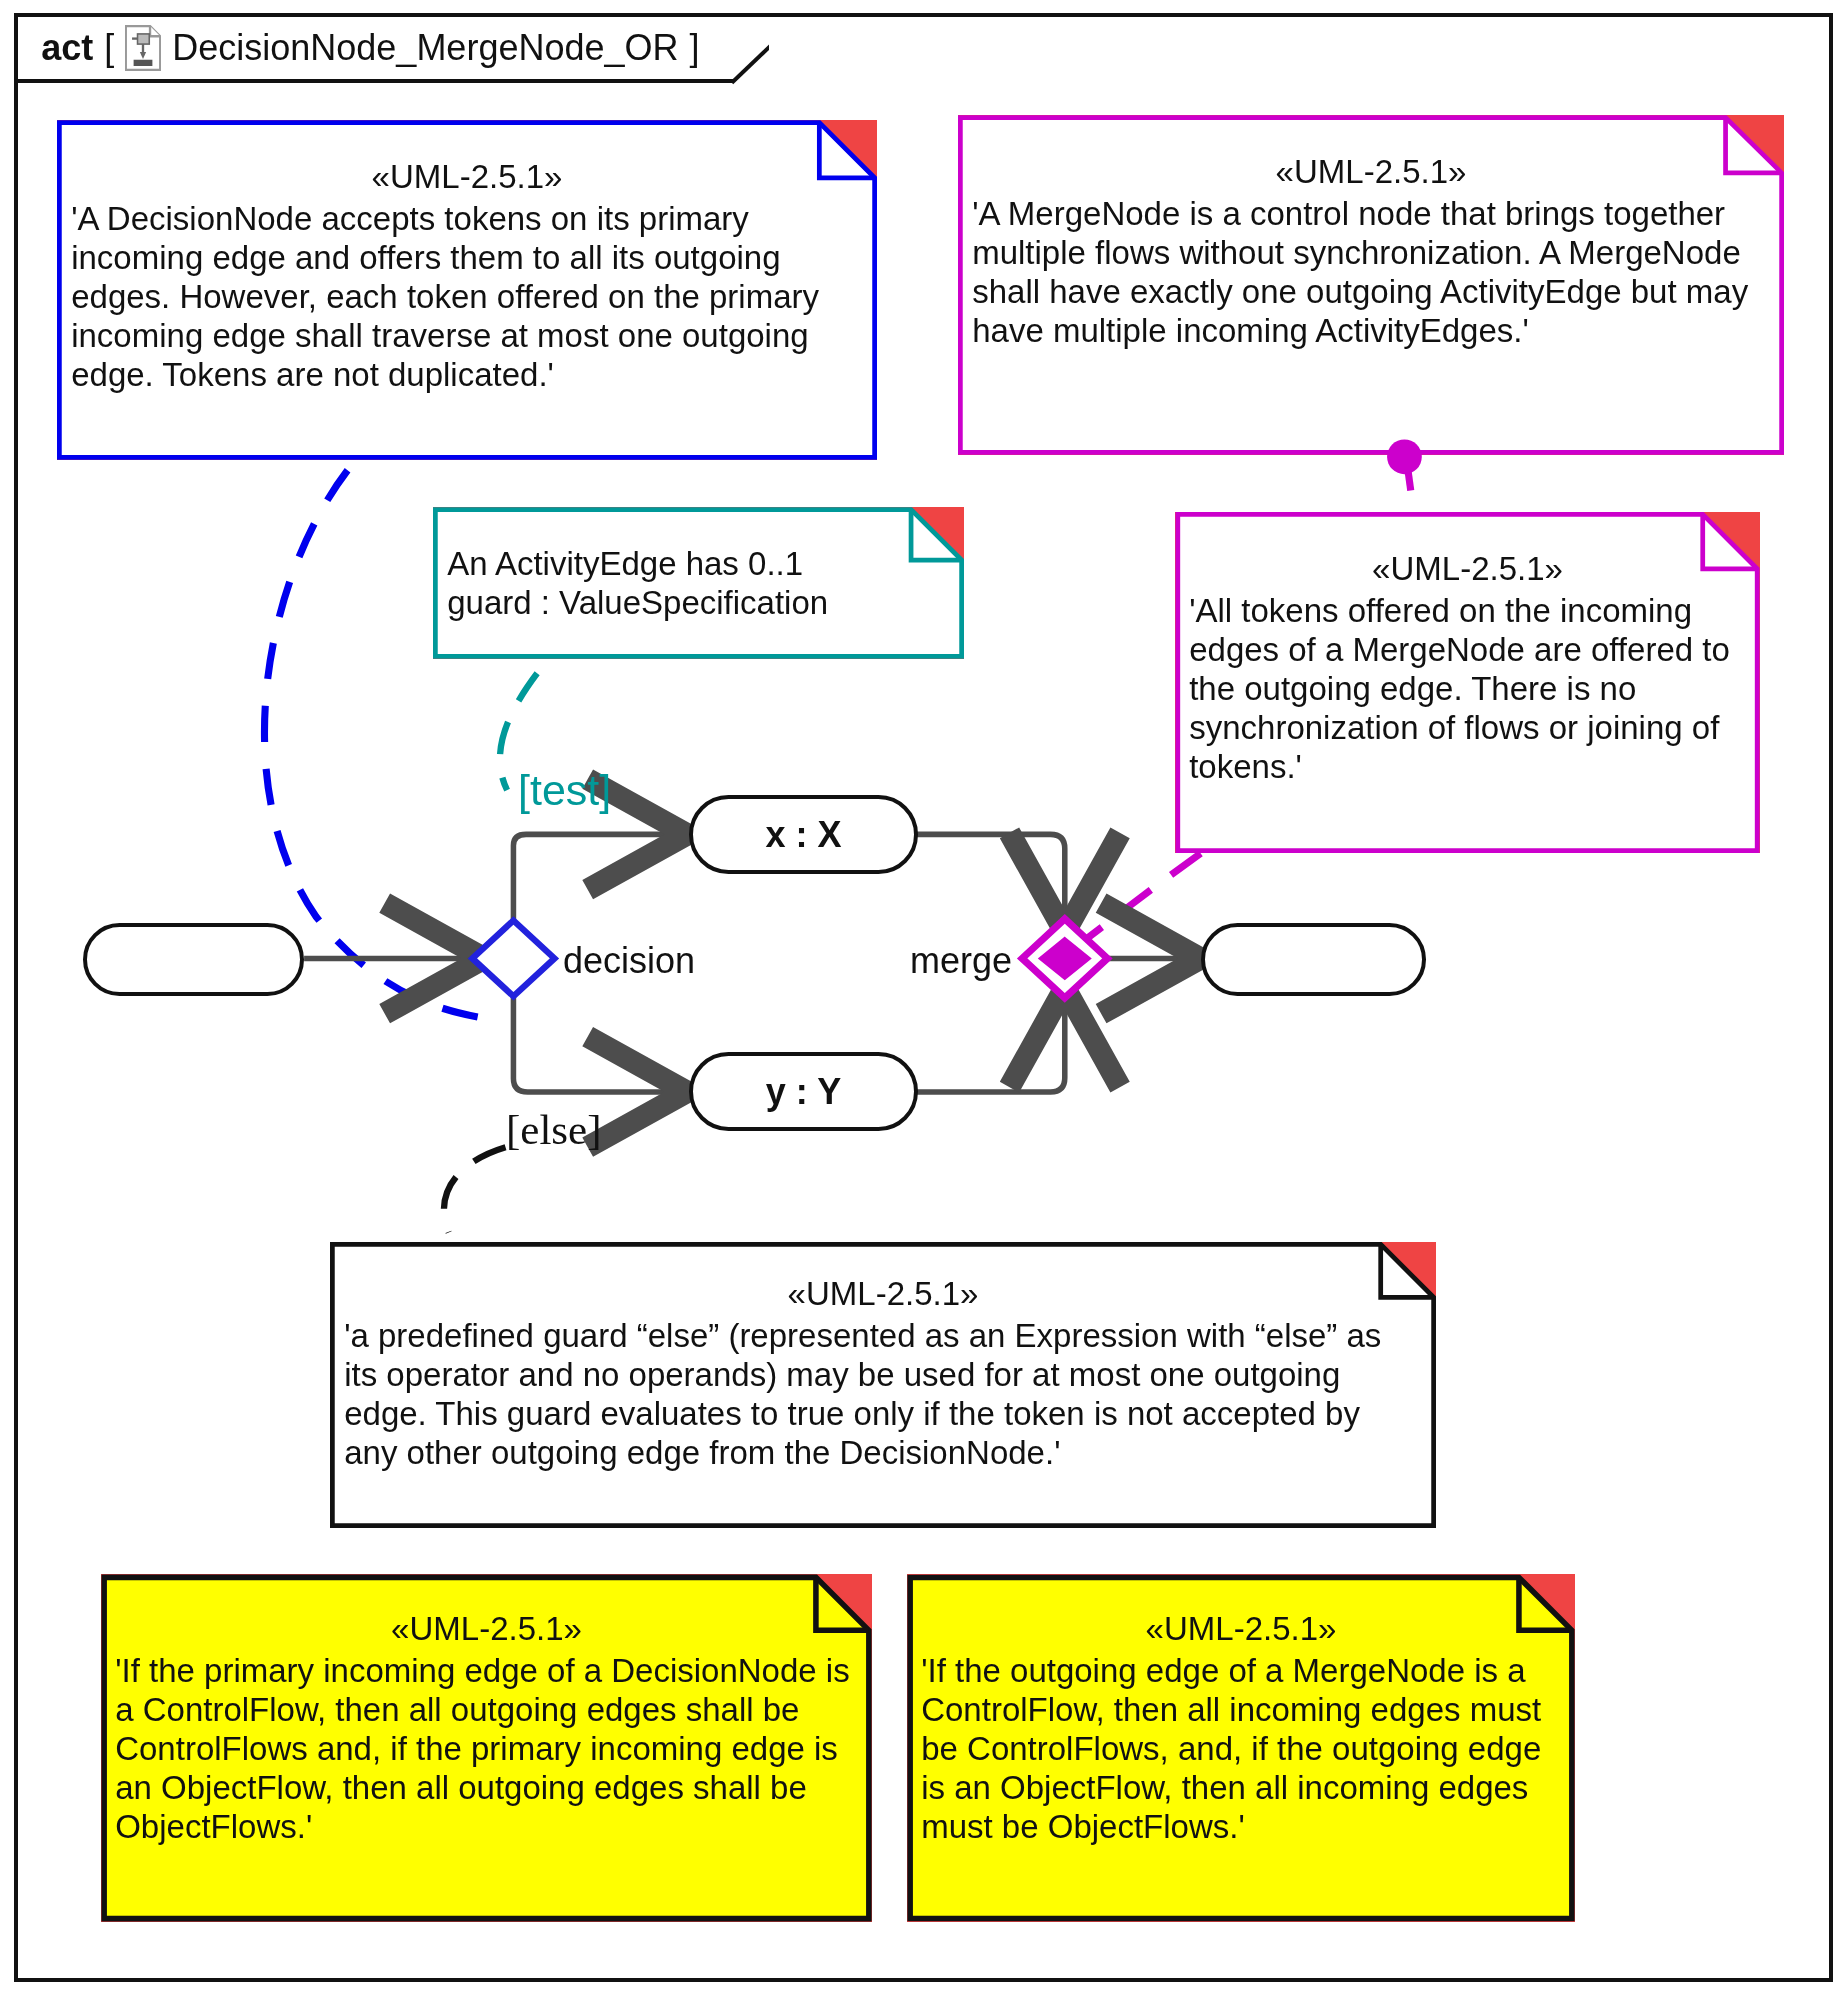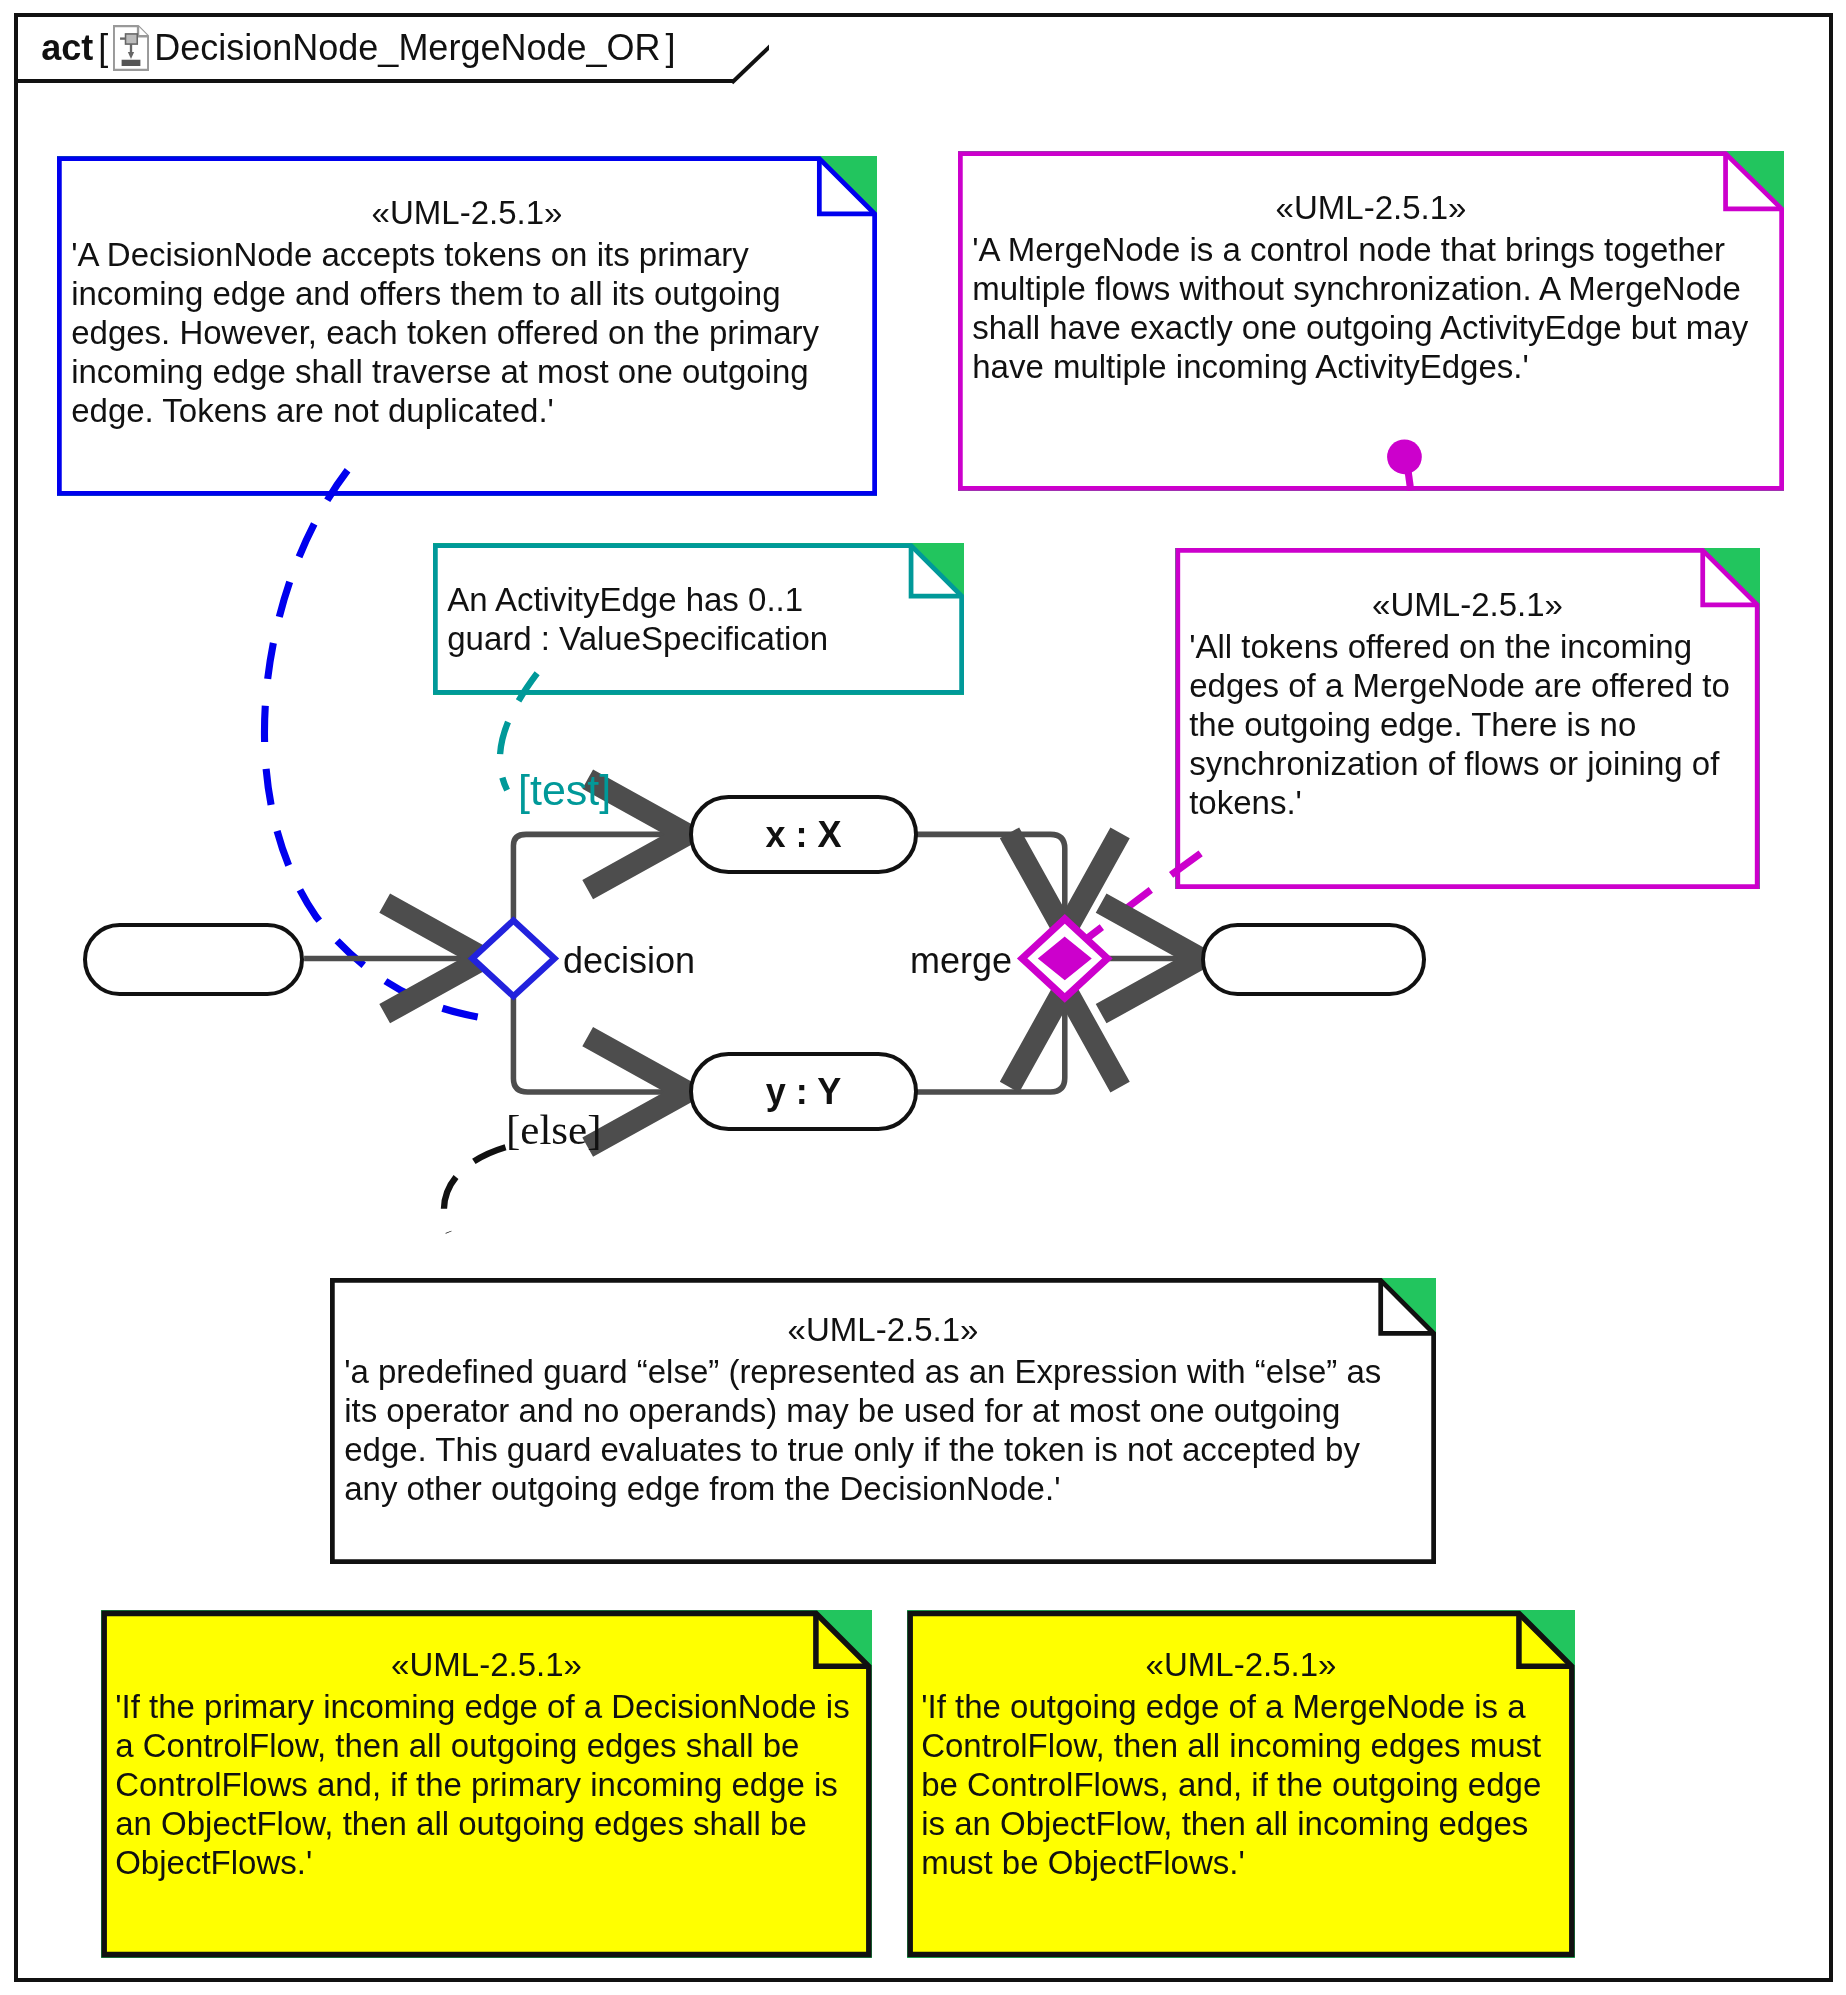--- a/index.html
+++ b/index.html
@@ -17,33 +17,33 @@
   }
   #frame-tab .tab-body{
     position:absolute;left:0;top:0;width:100%;height:100%;
     border-left:4px solid #111;border-top:4px solid #111;
     box-sizing:border-box;background:#fff;
   }
   #frame-tab .tab-bottom{
     position:absolute;left:0;bottom:0;width:719px;height:4px;background:#111;
   }
   .tab-label{
-    position:absolute;left:27px;top:12.6px;display:flex;align-items:center;gap:5px;
+    position:absolute;left:27px;top:12.6px;display:flex;align-items:center;gap:11px;
     font-size:36px;color:#111;white-space:nowrap;
   }
   .tab-label .kw{font-weight:bold;}
   .tab-label .br{font-weight:normal;}
 
   
   .act-icon{
     position:relative;width:36px;height:46px;display:inline-block;vertical-align:middle;
   }
 
   
-  .note{position:absolute;box-sizing:border-box;background:#22c55e;margin-top:36px;}
+  .note{position:absolute;box-sizing:border-box;background:#ef4444;}
   .note .inner{
     position:absolute;inset:0;padding:11px 14.2px 9.5px 14.2px;box-sizing:border-box;
     display:flex;flex-direction:column;justify-content:flex-start;
   }
   .note .stereo{
     text-align:center;font-size:33px;color:#111;margin-bottom:3.2px;line-height:1.18;
   }
   .note .body{font-size:33px;color:#111;line-height:1.18;white-space:pre-line;}
 
   

